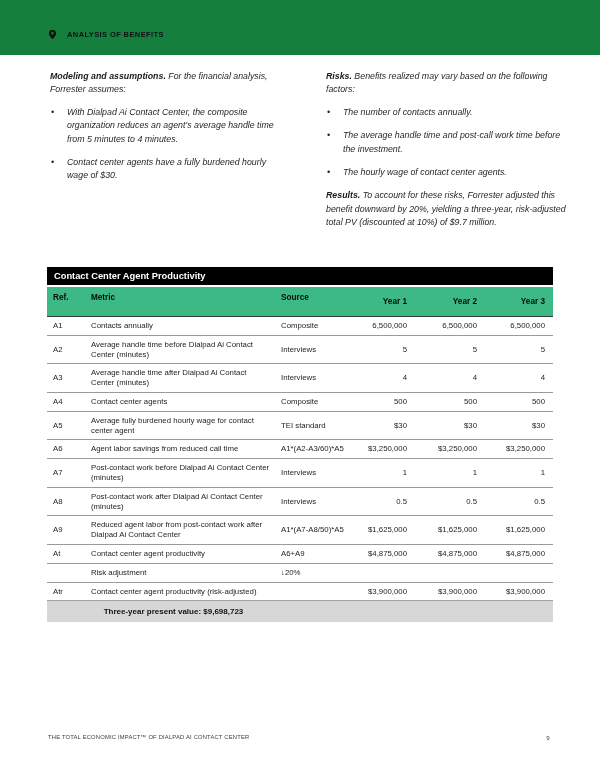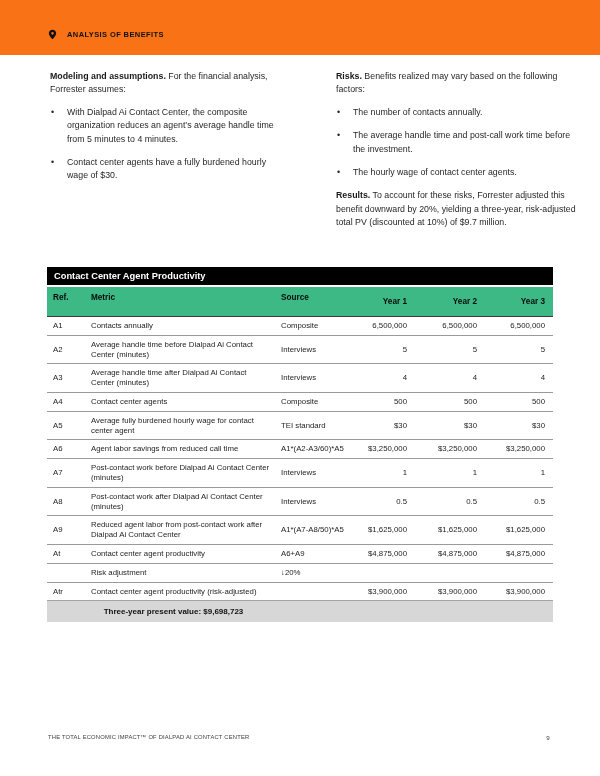--- a/index.html
+++ b/index.html
@@ -11,21 +11,21 @@
     background: #ffffff;
     font-family: "Liberation Sans", sans-serif;
     color: #1f1f1f;
     overflow: hidden;
   }
   
   .topbar {
     position: absolute;
     top: 0; left: 0;
     width: 600px; height: 55px;
-    background: #f97316;
+    background: #15803d;
   }
   .topbar-inner {
     position: absolute;
     left: 47px; top: 27px;
     display: flex;
     align-items: center;
     gap: 9px;
   }
   .pin-icon svg { display: block; }
   .topbar-label {
@@ -34,23 +34,24 @@
     letter-spacing: 0.4px;
     color: #111;
   }
   
   .col {
     position: absolute;
     top: 70px;
     font-size: 8.8px;
     line-height: 13.4px;
     color: #272727;
+    font-style: italic;
   }
   .col-left  { left: 50px;  width: 232px; }
-  .col-right { left: 336px; width: 240px; }
+  .col-right { left: 326px; width: 240px; }
   .para b { color: #1a1a1a; }
   .bullets { list-style: none; margin-top: 9px; }
   .bullets li {
     position: relative;
     padding-left: 17px;
     margin-bottom: 10px;
   }
   .bullets li::before {
     content: "\2022";
     position: absolute;

